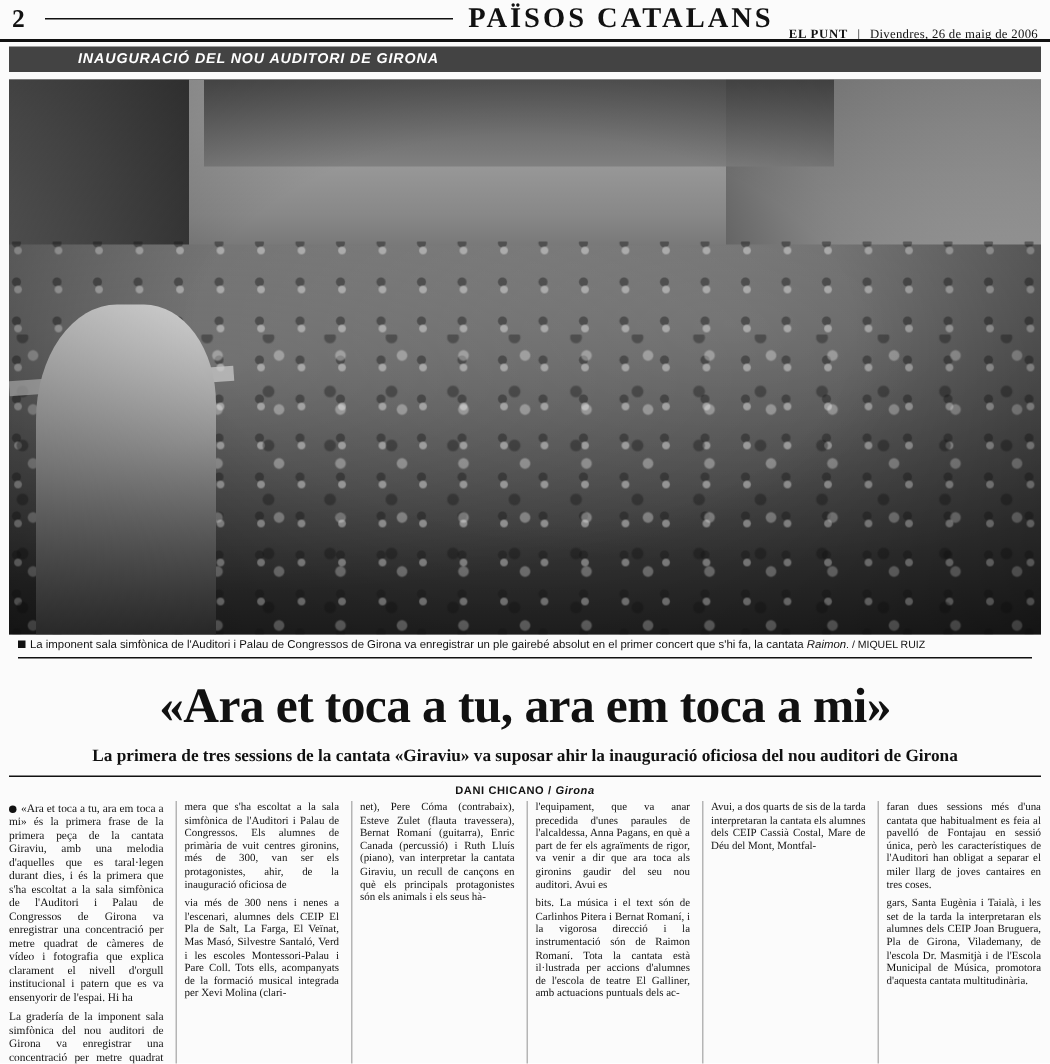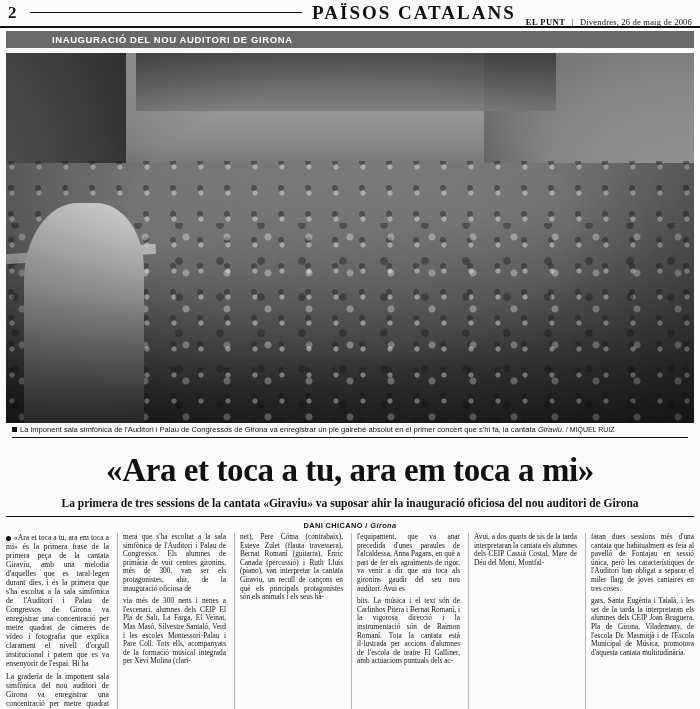--- a/index.html
+++ b/index.html
@@ -71,30 +71,31 @@
     font-weight: bold;
     letter-spacing: .5px;
   }
   .masthead-right .sep {
     padding: 0 4px;
   }
 
   
   .banner {
     margin: 3px 6px 0 6px;
-    background: #a16207;
+    background: #a21caf;
     color: #fff;
     height: 17px;
     display: flex;
     align-items: center;
     padding-left: 46px;
     font-family: "Liberation Sans", sans-serif;
     font-size: 9.5px;
     font-weight: bold;
     letter-spacing: .6px;
+    font-style: italic;
   }
 
   
   .photo-wrap {
     margin: 5px 6px 0 6px;
     position: relative;
   }
   .photo {
     position: relative;
     width: 688px;
@@ -290,21 +291,21 @@
       <div class="ceiling"></div>
       <div class="stage-shadow"></div>
       <div class="crowd"></div>
       <div class="crowd-dots"></div>
       <div class="crowd-dots2"></div>
       <div class="rail"></div>
       <div class="person-left"></div>
       <div class="vignette"></div>
     </div>
     <div class="caption">
-      <span class="sq"></span><span>La imponent sala simfònica de l'Auditori i Palau de Congressos de Girona va enregistrar un ple gairebé absolut en el primer concert que s'hi fa, la cantata </span><span class="italic">Giraviu</span><span class="credit">. / MIQUEL RUIZ</span>
+      <span class="sq"></span><span>La imponent sala simfònica de l'Auditori i Palau de Congressos de Girona va enregistrar un ple gairebé absolut en el primer concert que s'hi fa, la cantata </span><span class="italic">Raimon</span><span class="credit">. / MIQUEL RUIZ</span>
     </div>
   </div>
 
   <div class="headline">«Ara et toca a tu, ara em toca a mi»</div>
   <div class="subhead">La primera de tres sessions de la cantata «Giraviu» va suposar ahir la inauguració oficiosa del nou auditori de Girona</div>
   <div class="rule-under-sub"></div>
 
   <div class="byline">
     <span>DANI CHICANO</span><span> / </span><span class="city">Girona</span>
   </div>

